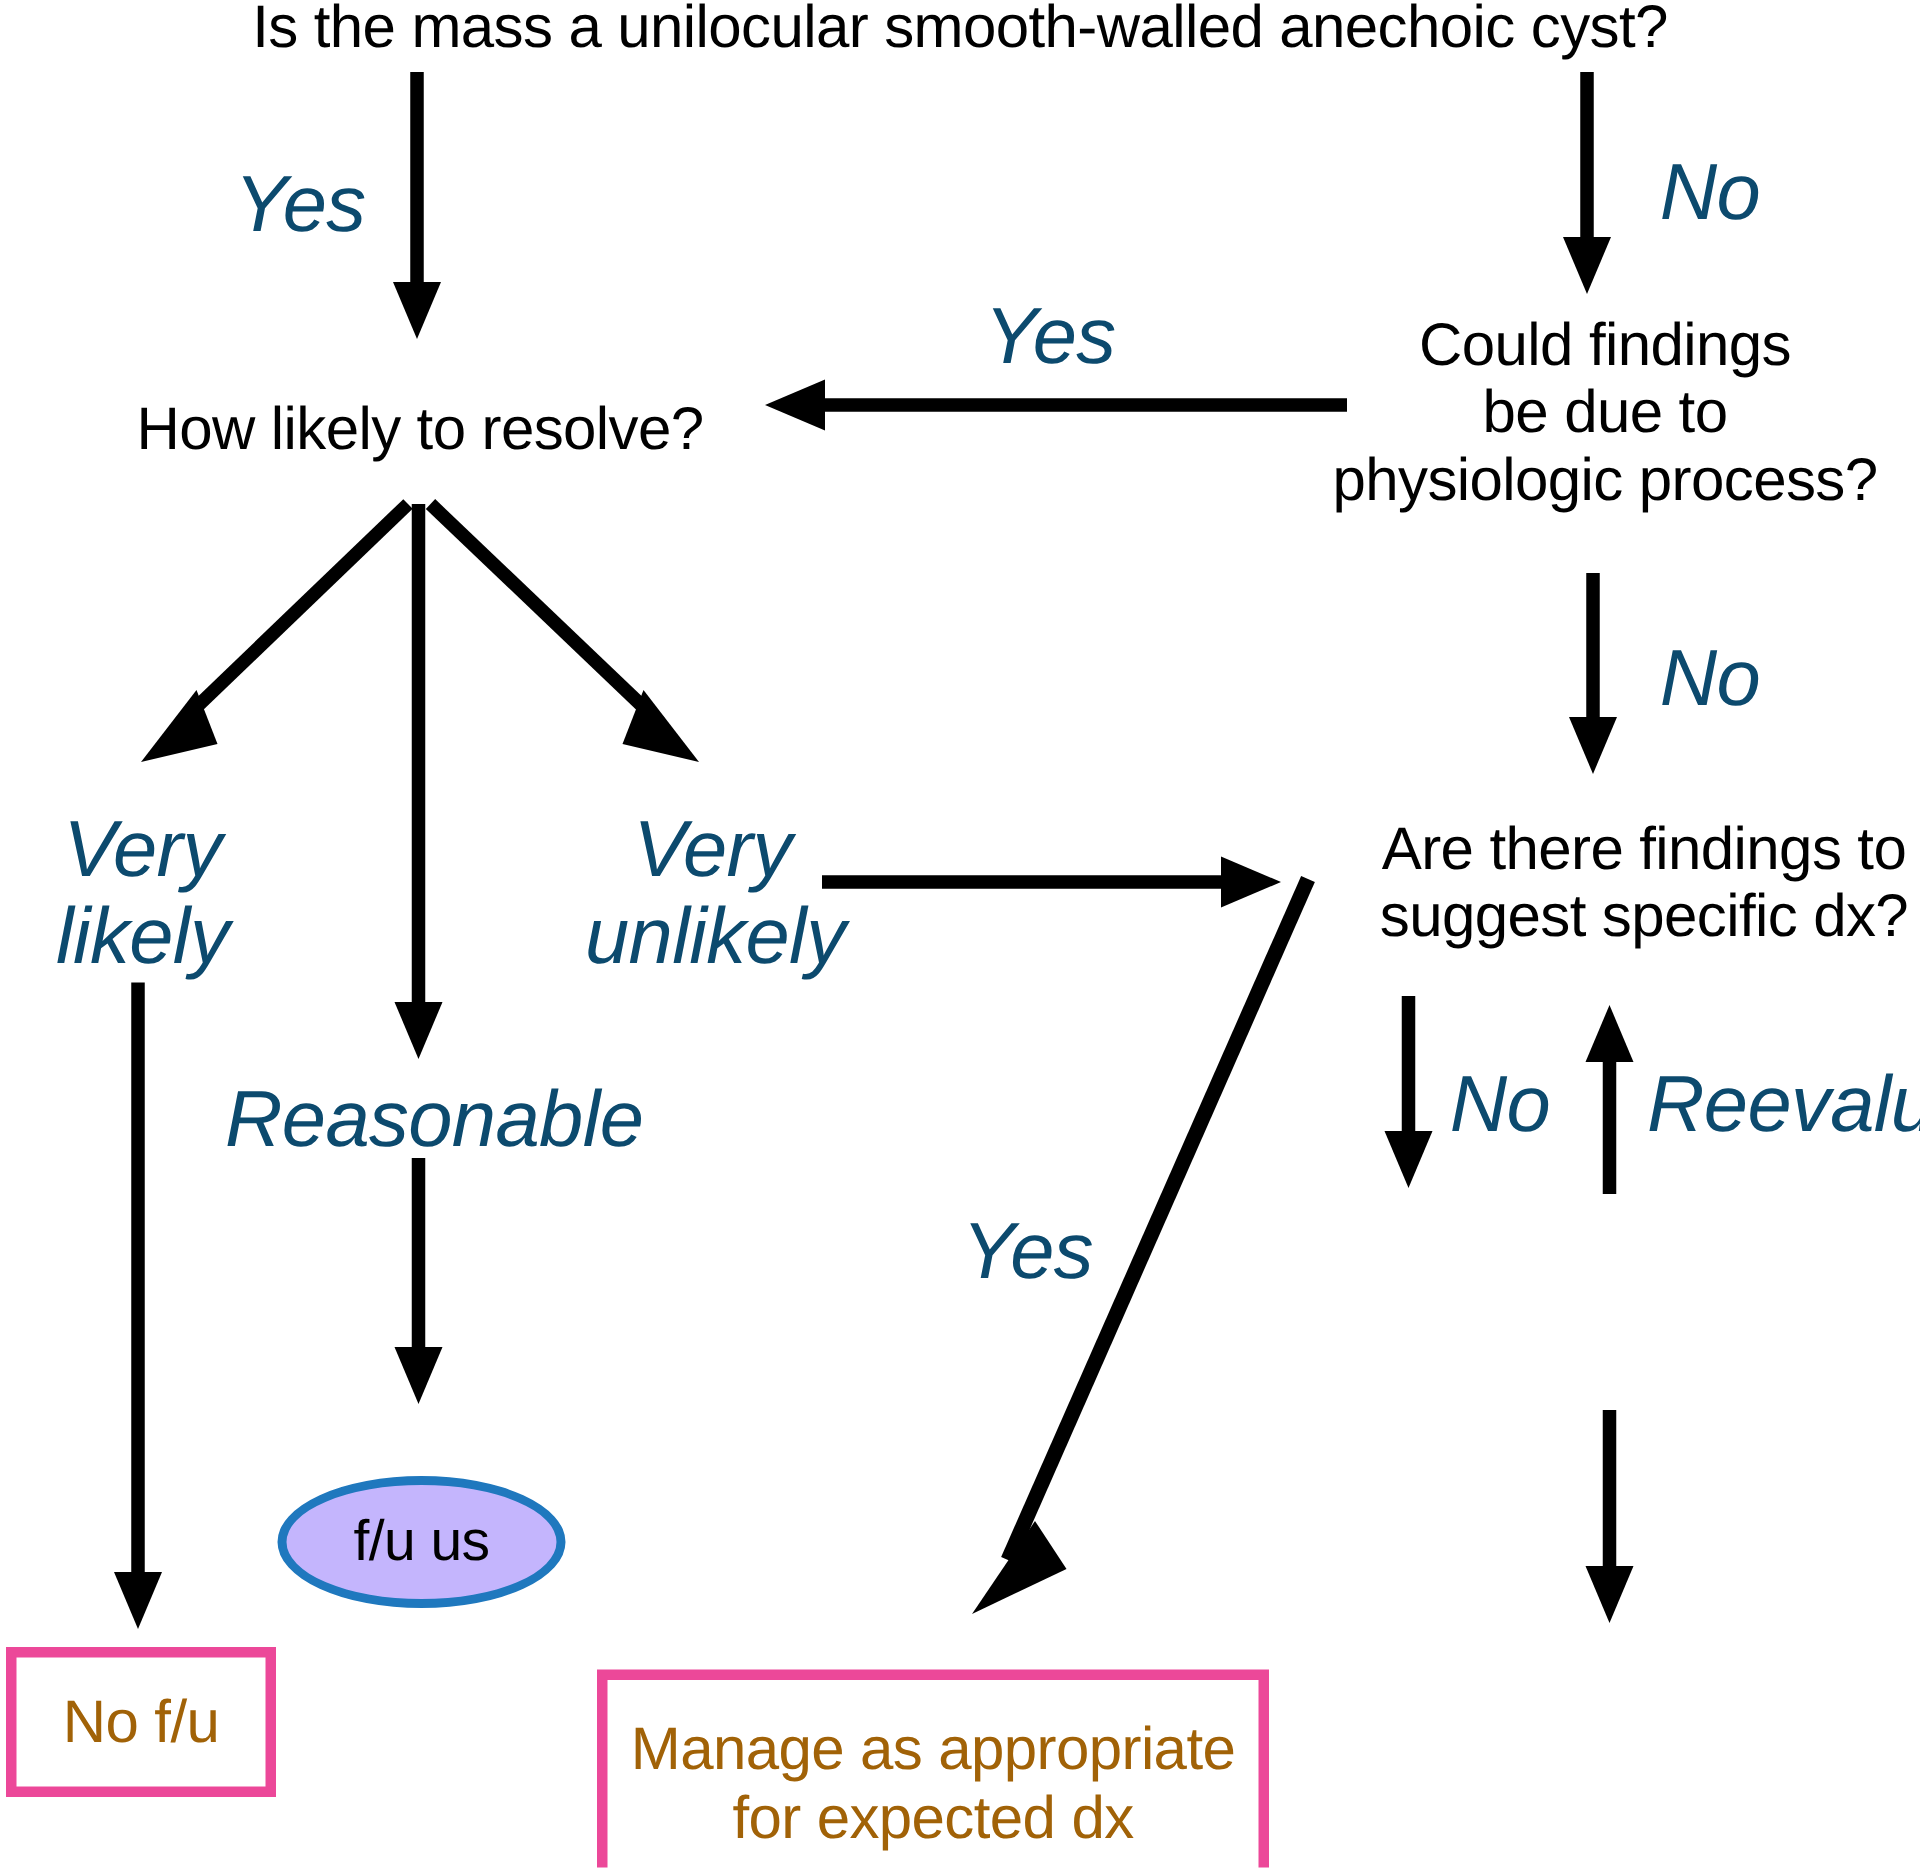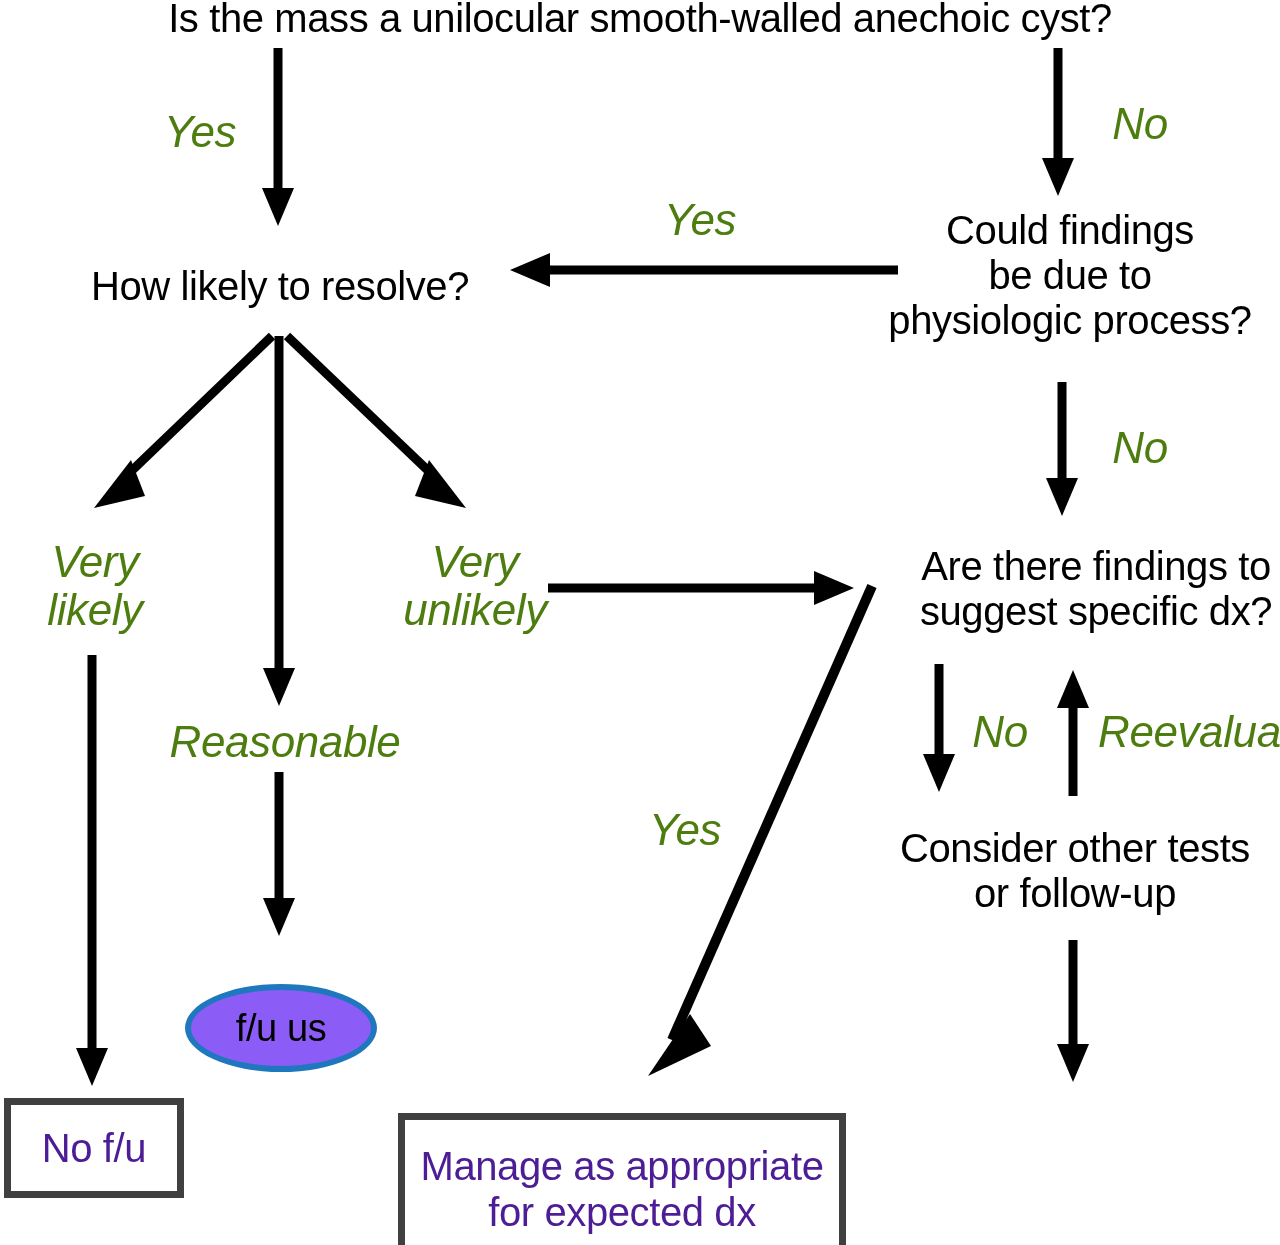--- a/index.html
+++ b/index.html
@@ -33,54 +33,54 @@
     line-height: 1.12;
     text-align: center;
     white-space: pre-line;
     letter-spacing: -0.4px;
   }
   .node.plain { font-weight: 400; }
 
   
   .edge-label {
     position: absolute;
-    color: #4d7c0f;
+    color: #0c4a6e;
     font-family: "Liberation Sans", sans-serif;
     font-style: italic;
-    font-size: 44px;
+    font-size: 53px;
     line-height: 1.1;
     text-align: center;
     white-space: pre-line;
     letter-spacing: -0.4px;
   }
   .edge-label.left-al { text-align: left; }
 
   
   .term-box {
     position: absolute;
-    border: 7px solid #404040;
+    border: 7px solid #ec4899;
     background: #ffffff;
     display: flex;
     align-items: center;
     justify-content: center;
     text-align: center;
     font-family: "Liberation Sans", sans-serif;
     font-size: 40px;
     line-height: 1.15;
-    color: #4c1d95;
+    color: #a16207;
     white-space: pre-line;
     letter-spacing: -0.4px;
   }
 
   
   .ellipse-node {
     position: absolute;
     border: 6px solid #1f78be;
     border-radius: 50%;
-    background: #8b5cf6;
+    background: #c4b5fd;
     display: flex;
     align-items: center;
     justify-content: center;
     text-align: center;
     font-family: "Liberation Sans", sans-serif;
     font-size: 38px;
     color: #000000;
     letter-spacing: -0.4px;
   }
 </style>
@@ -171,22 +171,20 @@
 
   <div class="node plain" style="left:870px; top:208px; width:400px;">Could findings
 be due to
 physiologic process?</div>
 
   <div class="node plain" style="left:60px; top:264px; width:440px;">How likely to resolve?</div>
 
   <div class="node plain" style="left:896px; top:544px; width:400px;">Are there findings to
 suggest specific dx?</div>
 
-  <div class="node plain" style="left:880px; top:826px; width:390px;">Consider other tests
-or follow-up</div>
 
   <div class="edge-label" style="left:150px; top:108px; width:100px;">Yes</div>
 
   <div class="edge-label" style="left:1090px; top:100px; width:100px;">No</div>
 
   <div class="edge-label" style="left:620px; top:196px; width:160px;">Yes</div>
 
   <div class="edge-label" style="left:1090px; top:424px; width:100px;">No</div>
 
   <div class="edge-label" style="left:20px; top:538px; width:150px;">Very

